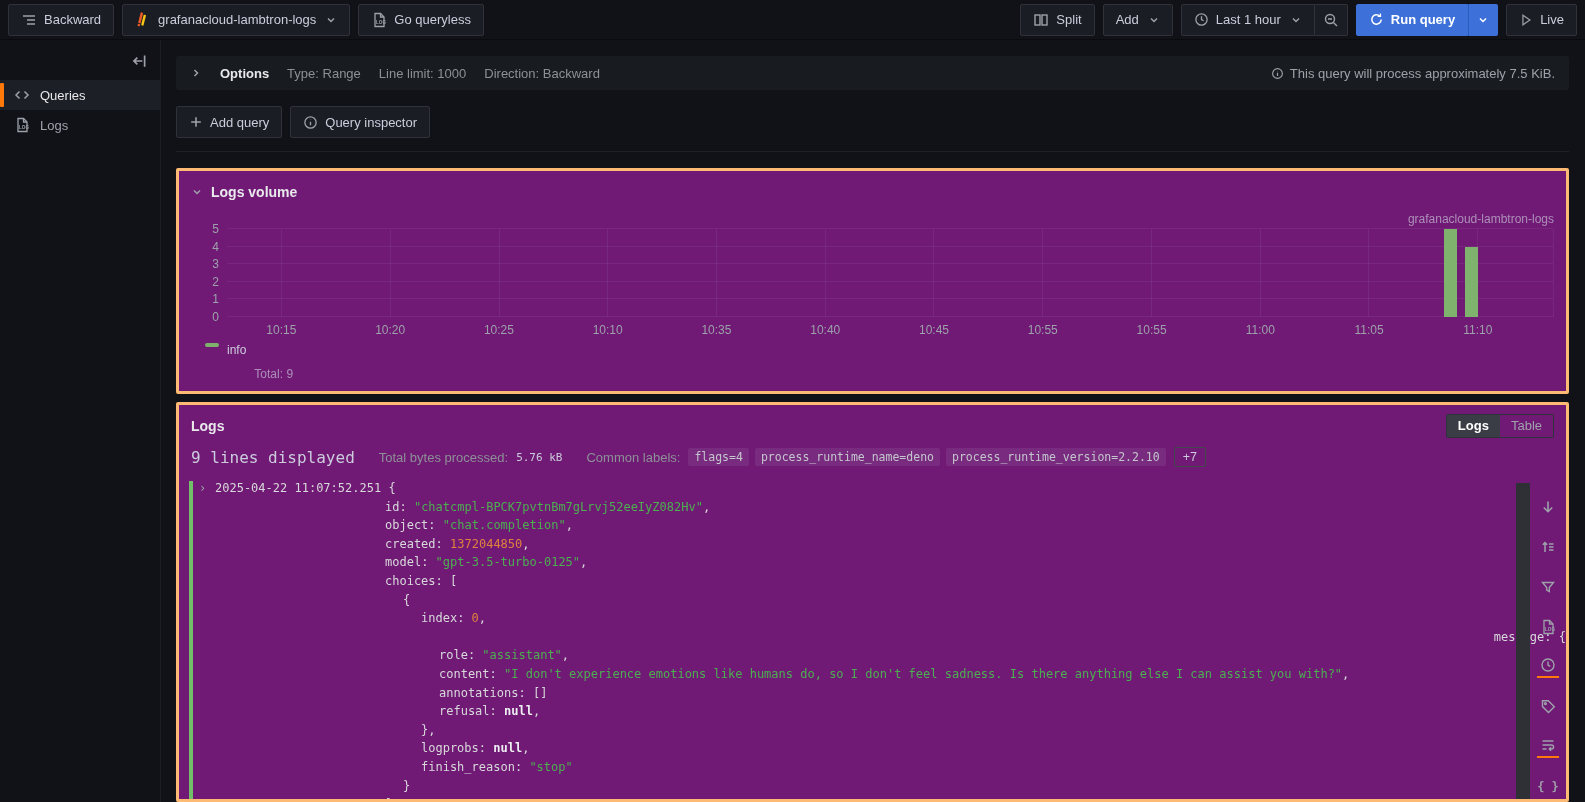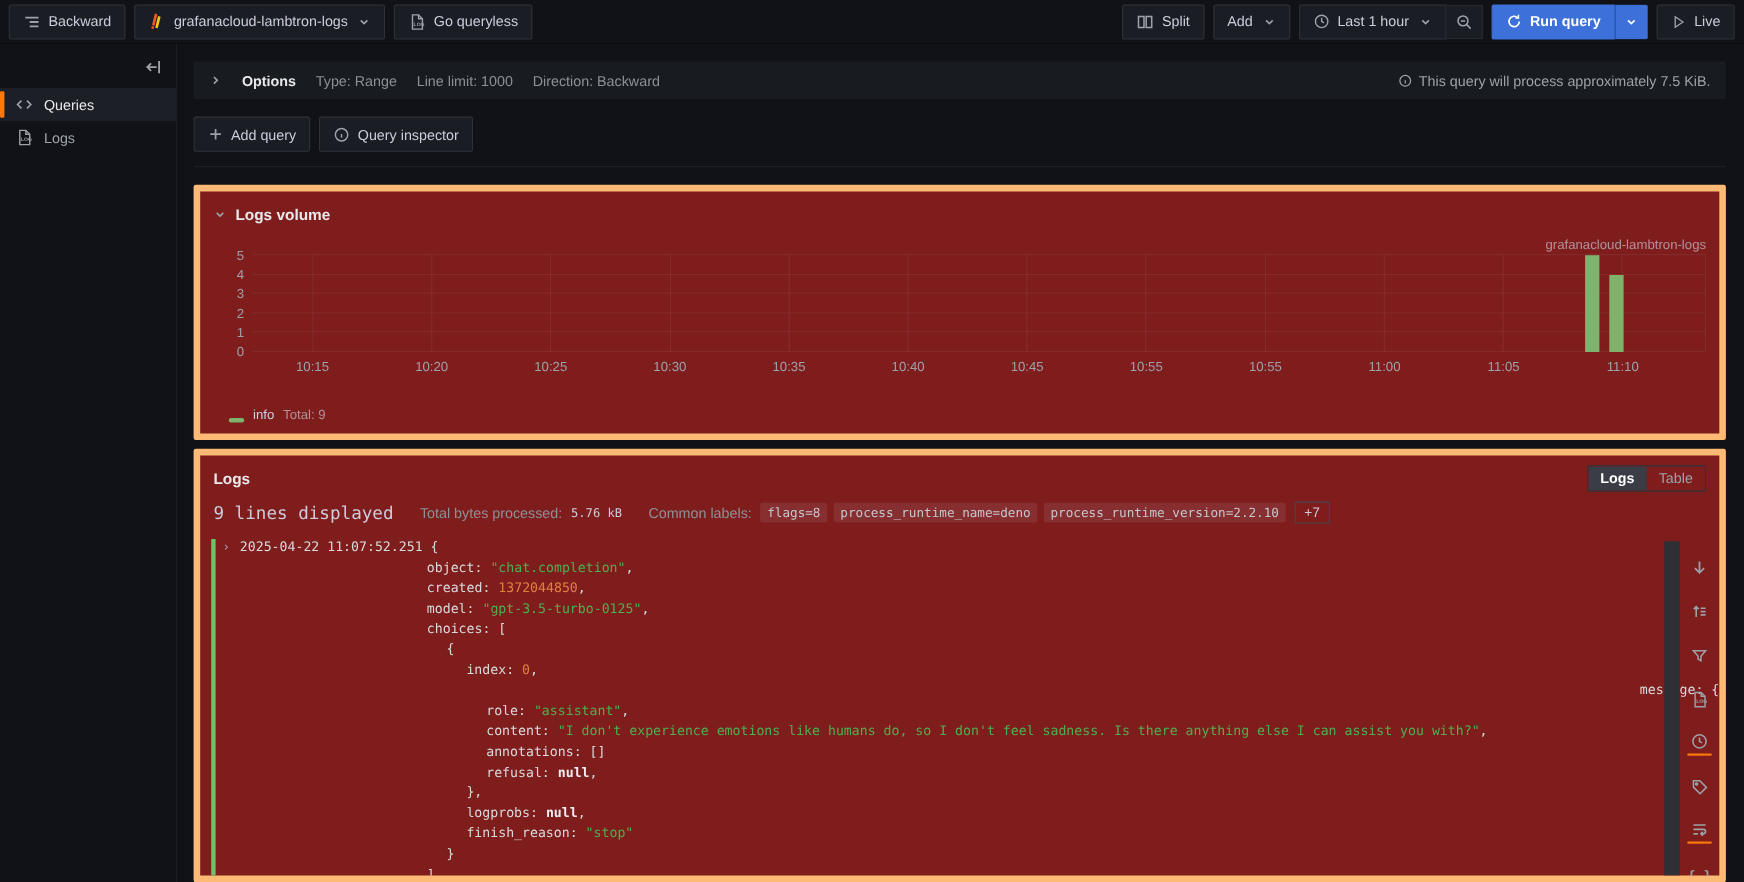--- a/index.html
+++ b/index.html
@@ -39,39 +39,39 @@
   
   .options-bar { height:34px; background:#181b1f; display:flex; align-items:center; gap:18px;
     padding:0 14px; border-radius:2px; }
   .options-bar .opt-title { color:#e9e9ec; font-weight:600; }
   .opt-meta { color:#8d9097; }
   .opt-info { margin-left:auto; color:#9da1aa; display:flex; align-items:center; gap:6px; }
 
   .query-actions { display:flex; gap:8px; margin-top:16px; padding-bottom:13px; border-bottom:1px solid #1f2127; }
 
   
-  .panel { background:#7f1d1d; border:6px solid #fdba74; border-radius:2px; }
+  .panel { background:#701a75; border:3px solid #fdba74; border-radius:2px; }
   .panel-lv { margin-top:16px; padding:6px 12px 8px; }
   .panel-header { display:flex; align-items:center; gap:8px; height:30px; }
   .panel-title { font-size:14px; font-weight:600; color:#e9e9ec; }
 
   
   .chart { position:relative; margin-top:2px; }
   .series-label-row { height:20px; display:flex; justify-content:flex-end; align-items:flex-end;
     color:rgba(204,204,220,0.65); font-size:12px; padding-bottom:3px; }
   .chart-body { display:flex; }
   .y-axis { width:36px; position:relative; flex:none; }
   .ylab { position:absolute; right:8px; transform:translateY(50%); color:#9da1aa; font-size:12px; }
   .plot { position:relative; flex:1; height:88px; border-right:1px solid rgba(204,204,220,0.08); }
   .hgrid { position:absolute; left:0; right:0; height:1px; background:rgba(204,204,220,0.08); }
   .vgrid { position:absolute; top:0; bottom:0; width:1px; background:rgba(204,204,220,0.08); }
   .bar { position:absolute; bottom:0; width:13px; }
   .x-labels { position:relative; height:22px; margin-left:36px; }
   .xlab { position:absolute; top:6px; transform:translateX(-50%); color:#9da1aa; font-size:12px; }
-  .legend { display:flex; align-items:flex-end; gap:8px; margin:4px 0 2px 14px; font-size:12px; }
+  .legend { display:flex; align-items:flex-start; gap:8px; margin:4px 0 2px 14px; font-size:12px; }
   .legend-swatch { width:14px; height:4px; border-radius:2px; }
   .legend-total { color:rgba(204,204,220,0.65);margin-top:24px; }
 
   
   .panel-logs { margin-top:8px; flex:1; padding:6px 0 0; display:flex; flex-direction:column; overflow:hidden; }
   .logs-header { display:flex; align-items:center; height:30px; padding:0 12px; }
   .radio-group { margin-left:auto; display:flex; border:1px solid #2f323a; border-radius:2px; overflow:hidden; height:24px; }
   .radio-item { padding:3px 11px; font-size:13px; color:#9da1aa; cursor:pointer; }
   .radio-item.active { background:#3a3d45; color:#ffffff; font-weight:600; }
   .meta-row { display:flex; align-items:center; gap:8px; padding:6px 12px 4px; flex-wrap:nowrap; }
@@ -298,21 +298,21 @@
               <div class="vgrid" style="left: 86.0656%;"></div>
               <div class="vgrid" style="left: 94.2623%;"></div>
               <div class="bar" style="left: calc(92.2131% - 6px); height: 100%; background: rgb(126, 178, 109);"></div>
               <div class="bar" style="left: calc(93.8525% - 6px); height: 80%; background: rgb(126, 178, 109);"></div>
             </div>
         </div>
         <div class="x-labels">
             <div class="xlab" style="left: 4.09836%;">10:15</div>
             <div class="xlab" style="left: 12.2951%;">10:20</div>
             <div class="xlab" style="left: 20.4918%;">10:25</div>
-            <div class="xlab" style="left: 28.6885%;">10:30</div>
+            <div class="xlab" style="left: 28.6885%;">10:10</div>
             <div class="xlab" style="left: 36.8852%;">10:35</div>
             <div class="xlab" style="left: 45.082%;">10:40</div>
             <div class="xlab" style="left: 53.2787%;">10:45</div>
             <div class="xlab" style="left: 61.4754%;">10:55</div>
             <div class="xlab" style="left: 69.6721%;">10:55</div>
             <div class="xlab" style="left: 77.8689%;">11:00</div>
             <div class="xlab" style="left: 86.0656%;">11:05</div>
             <div class="xlab" style="left: 94.2623%;">11:10</div>
           </div>
         <div class="legend">
@@ -331,33 +331,34 @@
           <span class="radio-item">Table</span>
         </div>
       </div>
 
       <div class="meta-row">
         <span class="meta-lines mono">9 lines displayed</span>
         <span class="meta-label">Total bytes processed:</span>
         <span class="meta-val mono">5.76 kB</span>
         <span class="meta-label">Common labels:</span>
         <span id="chips" style="display:flex;gap:6px;align-items:center;">
-            <span class="chip">flags=8</span>
+            <span class="chip">flags=4</span>
             <span class="chip">process_runtime_name=deno</span>
             <span class="chip">process_runtime_version=2.2.10</span>
           </span>
         <button class="chip-more">+7</button>
       </div>
 
       <div class="log-area">
         <div class="log-row">
           <div class="log-line first">
             <span class="row-arrow">›</span><span class="tok-k">2025-04-22 11:07:52.251</span><span class="tok-p"> {</span>
           </div>
           <div id="log-lines">
+              <div class="log-line" style="padding-left: 186px;"><span class="tok-k">id</span><span class="tok-p">: </span><span class="tok-s">"chatcmpl-BPCK7pvtnBm7gLrvj52eeIyZ082Hv"</span><span class="tok-p">,</span></div>
               <div class="log-line" style="padding-left: 186px;"><span class="tok-k">object</span><span class="tok-p">: </span><span class="tok-s">"chat.completion"</span><span class="tok-p">,</span></div>
               <div class="log-line" style="padding-left: 186px;"><span class="tok-k">created</span><span class="tok-p">: </span><span class="tok-n">1372044850</span><span class="tok-p">,</span></div>
               <div class="log-line" style="padding-left: 186px;"><span class="tok-k">model</span><span class="tok-p">: </span><span class="tok-s">"gpt-3.5-turbo-0125"</span><span class="tok-p">,</span></div>
               <div class="log-line" style="padding-left: 186px;"><span class="tok-k">choices</span><span class="tok-p">: [</span></div>
               <div class="log-line" style="padding-left: 204px;"><span class="tok-p">{</span></div>
               <div class="log-line" style="padding-left: 222px;"><span class="tok-k">index</span><span class="tok-p">: </span><span class="tok-n">0</span><span class="tok-p">,</span></div>
               <div class="log-line" style="padding-left: 222px; text-align: right;"><span class="tok-k">message</span><span class="tok-p">: {</span></div>
               <div class="log-line" style="padding-left: 240px;"><span class="tok-k">role</span><span class="tok-p">: </span><span class="tok-s">"assistant"</span><span class="tok-p">,</span></div>
               <div class="log-line" style="padding-left: 240px;"><span class="tok-k">content</span><span class="tok-p">: </span><span class="tok-s">"I don't experience emotions like humans do, so I don't feel sadness. Is there anything else I can assist you with?"</span><span class="tok-p">,</span></div>
               <div class="log-line" style="padding-left: 240px;"><span class="tok-k">annotations</span><span class="tok-p">: []</span></div>

